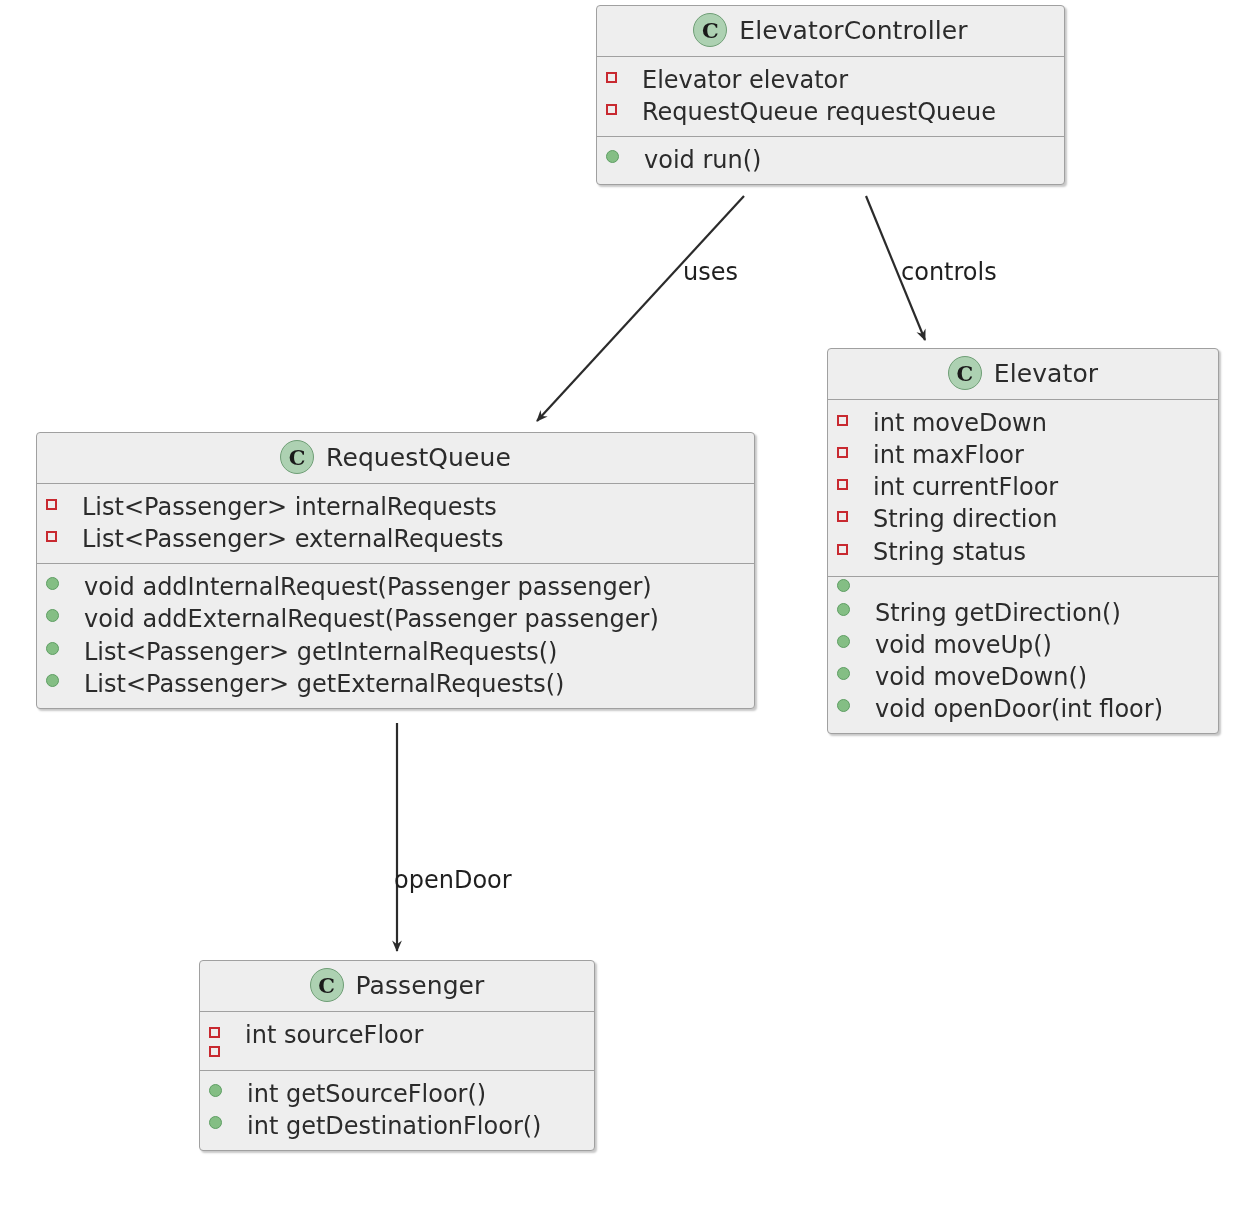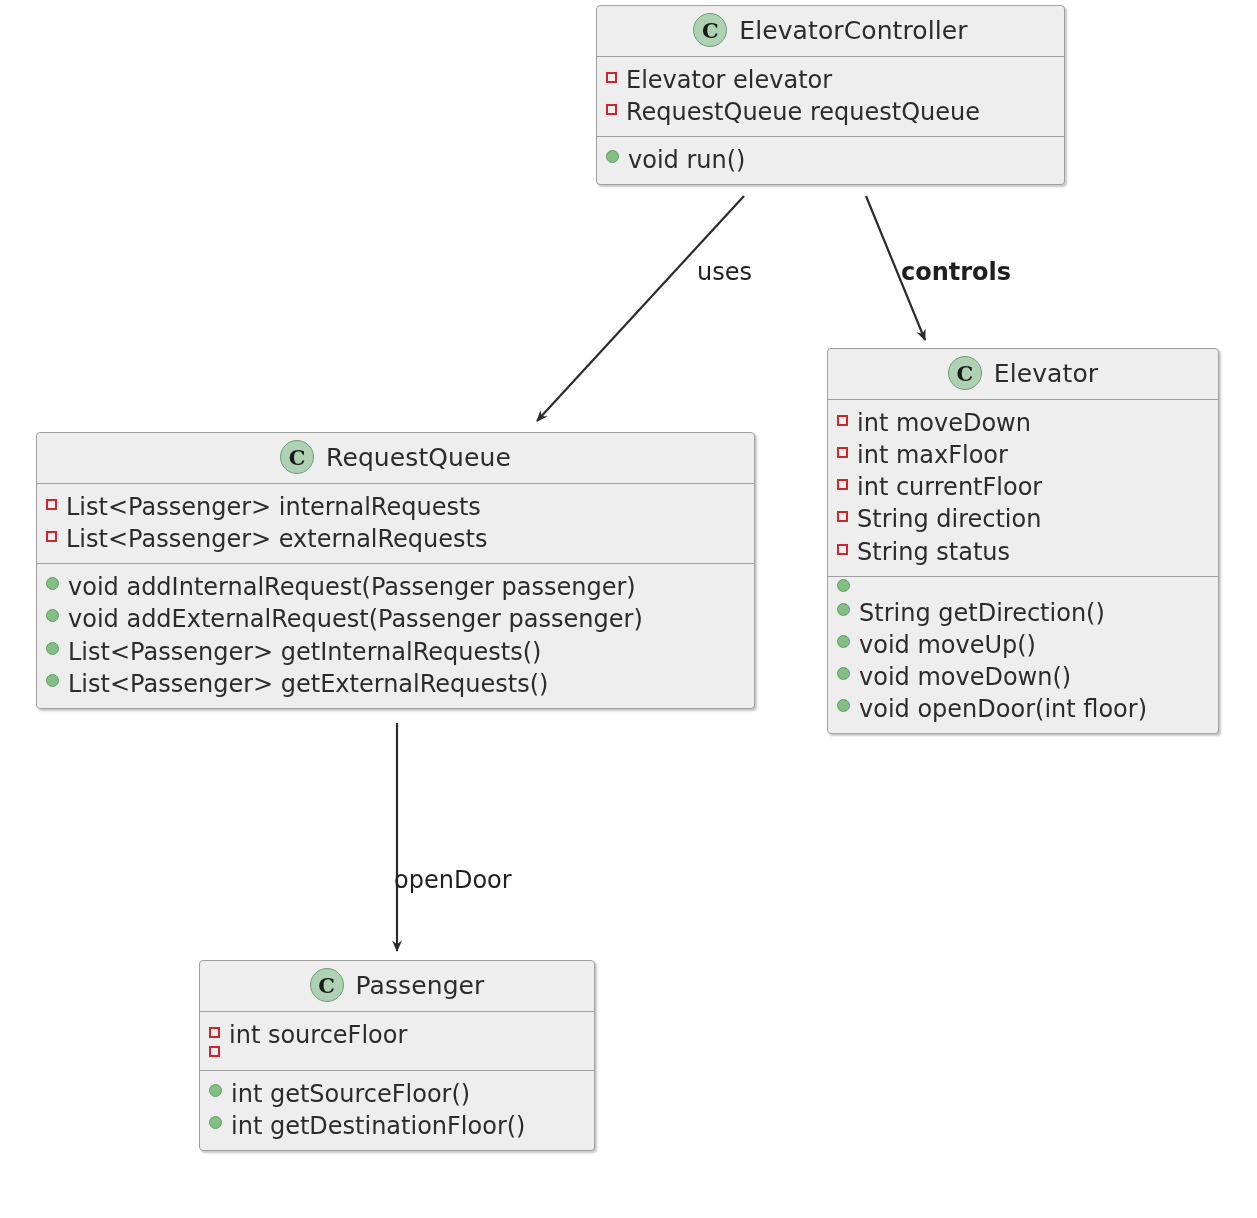--- a/index.html
+++ b/index.html
@@ -67,21 +67,21 @@
   .uml-section {
     padding: 7px 9px 8px 9px;
   }
   .uml-section + .uml-section {
     border-top: 1px solid #A0A0A0;
   }
 
   .member {
     display: flex;
     align-items: baseline;
-    gap: 9px;
+    gap: 25px;
     font-size: 24px;
     color: #2B2B2B;
     line-height: 1.34;
     white-space: nowrap;
   }
 
   
   .mk-field {
     width: 11px;
     height: 11px;
@@ -133,22 +133,22 @@
       </marker>
     </defs>
 
     <line x1="744" y1="196" x2="537" y2="421" stroke="#2B2B2B" stroke-width="2.2" marker-end="url(#openArrow)"></line>
 
     <line x1="866" y1="196" x2="925" y2="340" stroke="#2B2B2B" stroke-width="2.2" marker-end="url(#openArrow)"></line>
 
     <line x1="397" y1="723" x2="397" y2="951" stroke="#2B2B2B" stroke-width="2.2" marker-end="url(#openArrow)"></line>
   </svg>
 
-  <span class="edge-label" style="left:697px; top:258px;">uses</span>
-  <span class="edge-label" style="left:901px; top:258px;font-weight:bold;">controls</span>
+  <span class="edge-label" style="left:683px; top:258px;">uses</span>
+  <span class="edge-label" style="left:901px; top:258px;">controls</span>
   <span class="edge-label" style="left:394px; top:866px;">openDoor</span>
 
   <div class="uml-class" style="left:596px; top:5px; width:469px;">
     <div class="uml-header">
       <span class="class-badge">C</span>
       <span class="class-title">ElevatorController</span>
     </div>
     <div class="uml-section">
       <div class="member">
         <span class="mk-field"></span>

